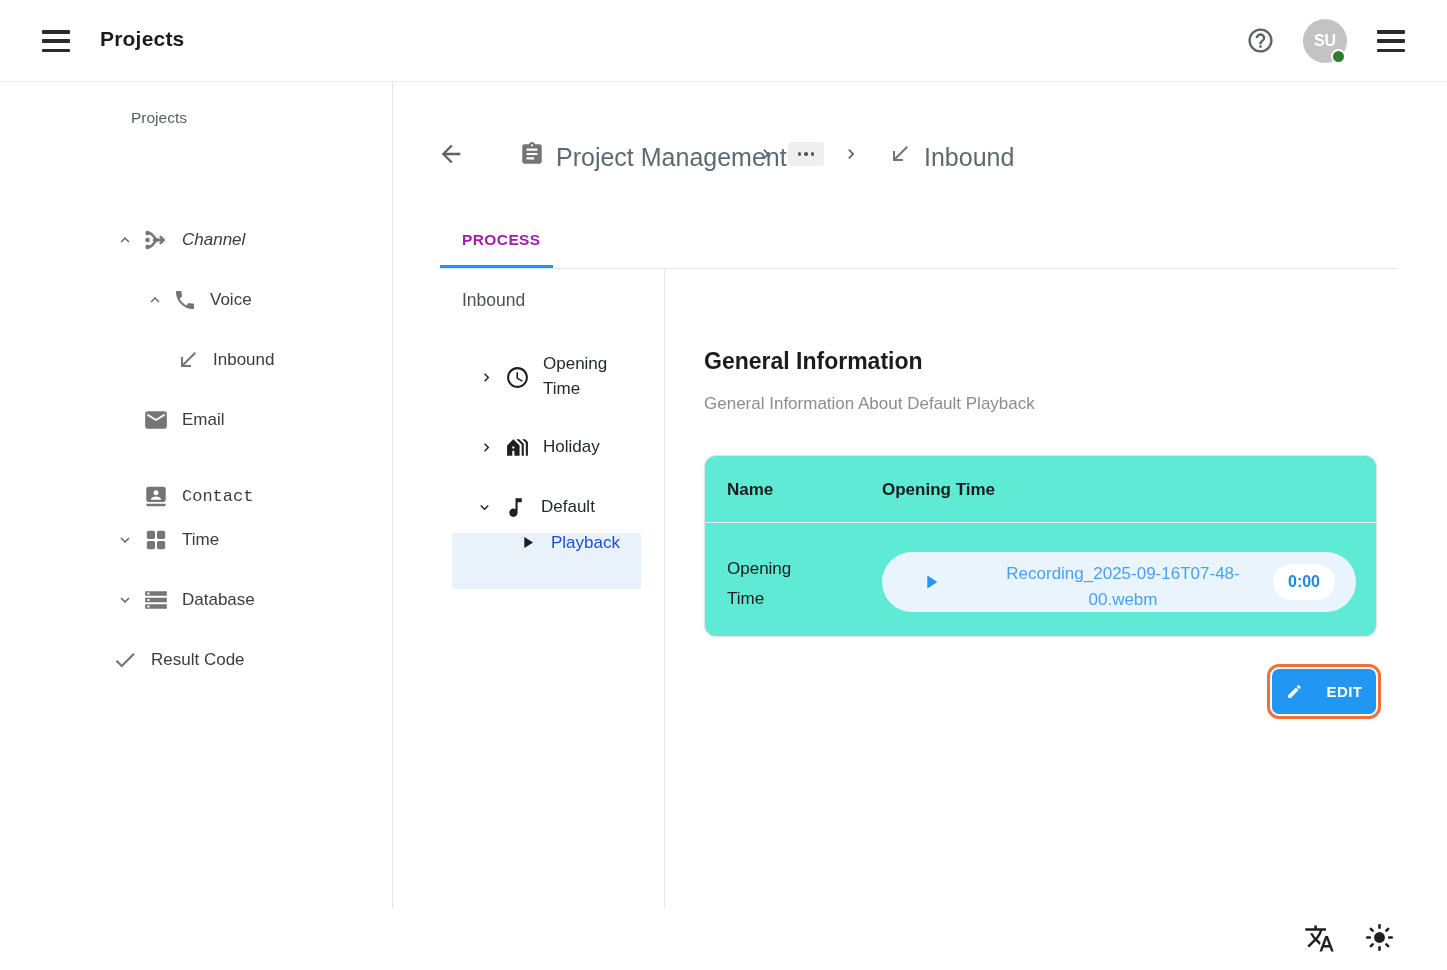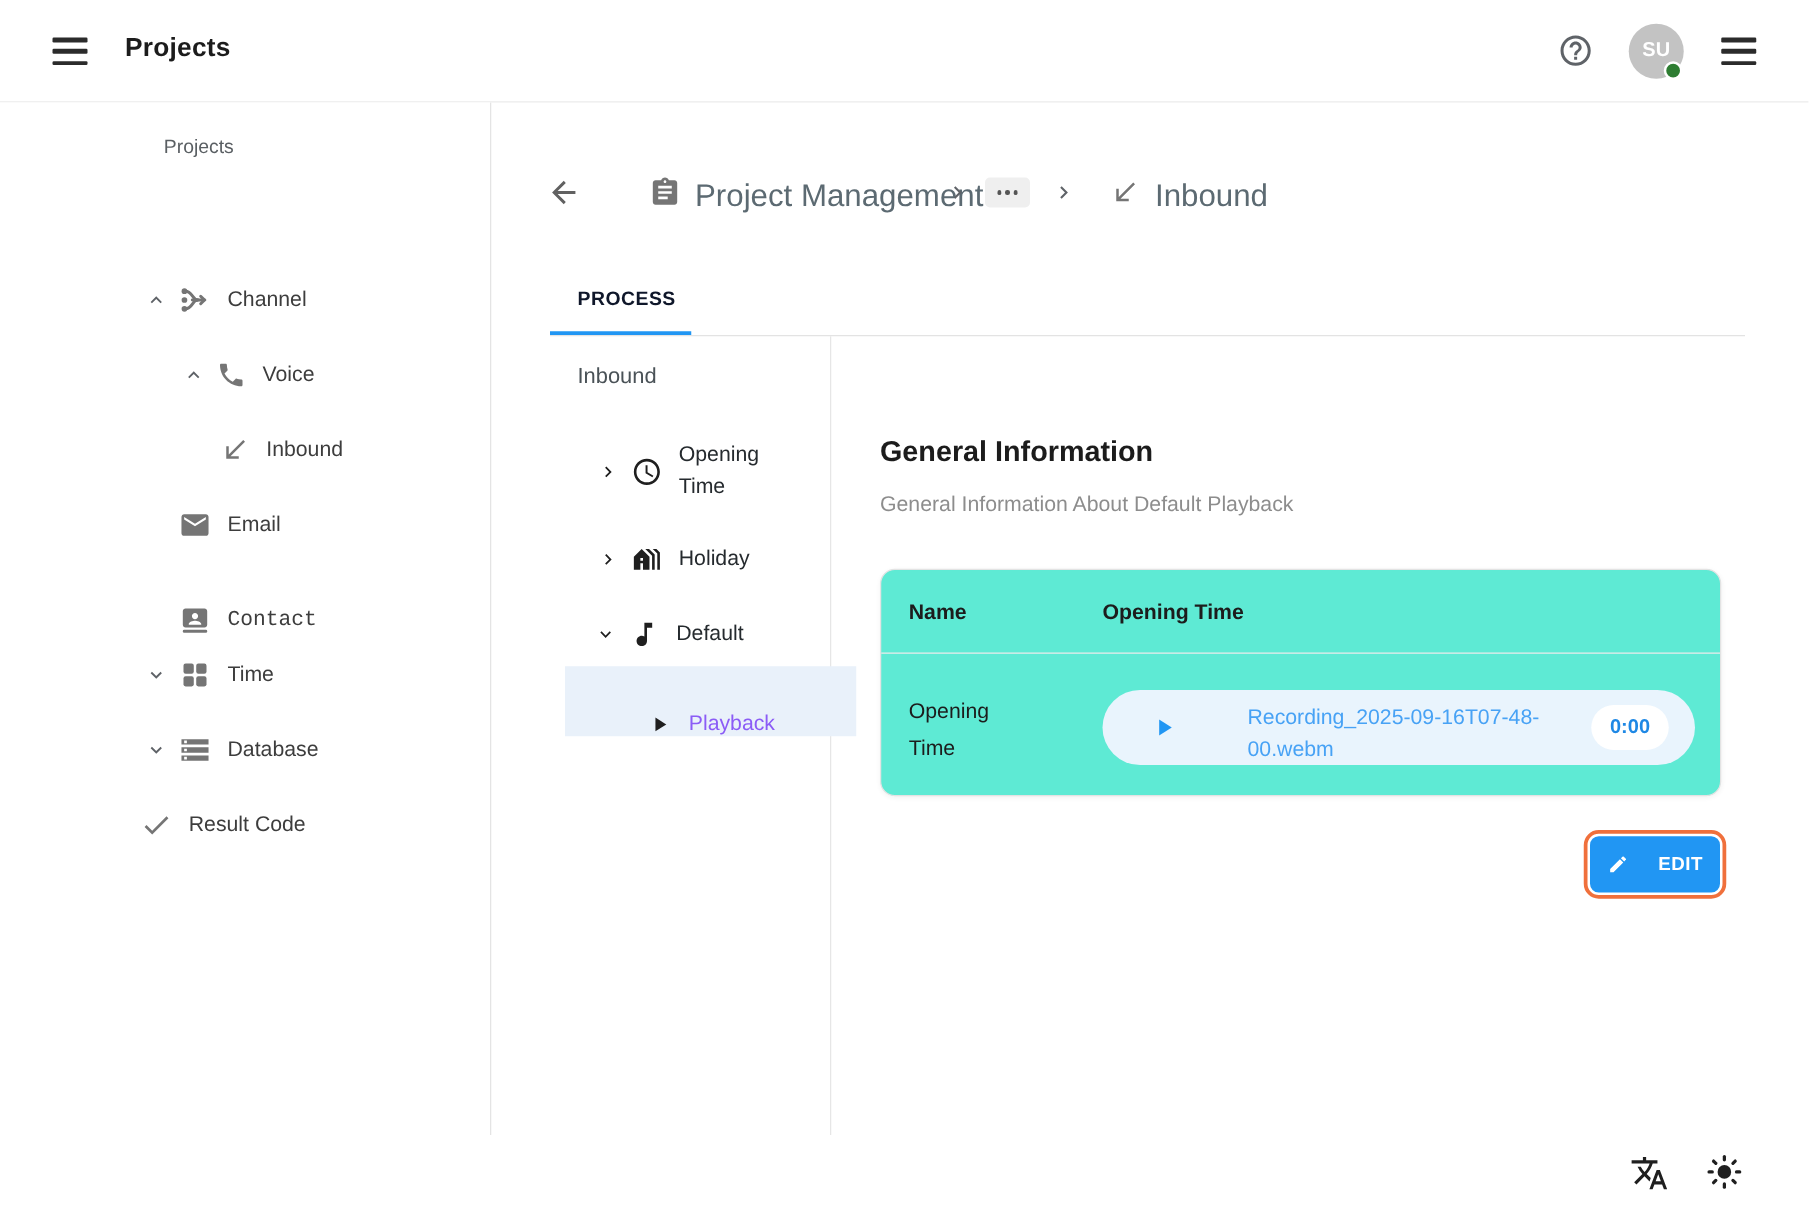--- a/index.html
+++ b/index.html
@@ -41,49 +41,49 @@
   
   .back-btn { position:absolute; left:437px; top:140px; width:28px; height:28px; color:#616161; cursor:pointer; }
   .bc-icon { position:absolute; color:#757575; }
   .bc-text { position:absolute; font-size:25px; color:#5c6a72; white-space:nowrap; cursor:pointer; }
   .bc-chev { position:absolute; width:20px; height:20px; color:#5f6368; }
   .bc-ellipsis { position:absolute; left:788px; top:142px; width:36px; height:24px; background:#efefef; border-radius:4px;
                  display:flex; align-items:center; justify-content:center; gap:3px; cursor:pointer; }
   .bc-ellipsis i { width:3.5px; height:3.5px; border-radius:50%; background:#555; }
 
   
-  .tab-process { position:absolute; left:462px; top:231px; font-size:15.5px; font-weight:600; letter-spacing:.4px; color:#0f172a; cursor:pointer; }
+  .tab-process { position:absolute; left:462px; top:231px; font-size:15.5px; font-weight:600; letter-spacing:.4px; color:#a21caf; cursor:pointer; }
   .tab-underline { position:absolute; left:440px; top:265px; width:113px; height:3px; background:#2196f3; }
   .tab-border { position:absolute; left:440px; top:268px; width:956px; height:1px; background:#e3e3e3; }
 
   
   .subnav-divider { position:absolute; left:664px; top:269px; width:1px; height:639px; background:#e6e6e6; }
   .subnav-header { position:absolute; left:462px; top:290px; font-size:17.5px; color:#4a5257; }
   .sn-row { position:absolute; display:flex; align-items:center; cursor:pointer; color:#252a2e; font-size:17px; }
   .sn-row .sw { width:17px; height:17px; color:#1f1f1f; margin-right:10px; flex:none; }
   .sn-row .si { width:25px; height:25px; color:#1f1f1f; margin-right:13px; flex:none; }
   .sn-label-wrap { width:80px; line-height:1.45; }
-  .sn-selected { position:absolute; left:452px; top:533px; width:233px; height:56px; background:#e9f1fa;
-                 display:flex; align-items:flex-end; padding-left:66px; cursor:pointer; font-size:17px; color:#8b5cf6; }
+  .sn-selected { position:absolute; left:452px; top:533px; width:189px; height:56px; background:#e9f1fa;
+                 display:flex; align-items:flex-start; padding-left:66px; cursor:pointer; font-size:17px; color:#1d4ed8; }
   .sn-selected .pi { width:19px; height:19px; color:#1f1f1f; margin-right:14px; flex:none; }
 
   
   .page-heading { position:absolute; left:704px; top:348px; font-size:23px; font-weight:700; color:#1c1c1c; }
   .page-subheading { position:absolute; left:704px; top:394px; font-size:17px; color:#8d8d8d; }
 
   .info-card { position:absolute; left:704px; top:455px; width:673px; height:182px; background:#5eead4;
                border:1px solid #e3e3e3; border-radius:12px; box-shadow:0 1px 4px rgba(0,0,0,.05); }
   .col-h { position:absolute; top:24px; font-size:17px; font-weight:700; color:#1c1c1c; }
   .col-h.c1 { left:22px; } .col-h.c2 { left:177px; }
   .card-divider { position:absolute; left:0; top:66px; width:100%; height:1px; background:#ececec; }
   .row-name { position:absolute; left:22px; top:98px; width:95px; font-size:17px; color:#1c1c1c; line-height:1.75; }
 
   .audio-pill { position:absolute; left:177px; top:96px; width:474px; height:60px; background:#e9f4fd; border-radius:30px; }
   .audio-play { position:absolute; left:38px; top:19px; width:22px; height:22px; color:#2196f3; cursor:pointer; }
-  .audio-file { position:absolute; left:116px; top:9px; width:250px; text-align:left; font-size:17px; color:#47a2f5;
+  .audio-file { position:absolute; left:116px; top:9px; width:250px; text-align:center; font-size:17px; color:#47a2f5;
                 line-height:1.55; overflow-wrap:break-word; cursor:pointer; }
   .audio-time { position:absolute; left:391px; top:12px; width:62px; height:36px; background:#ffffff; border-radius:18px;
                 display:flex; align-items:center; justify-content:center; font-size:16px; font-weight:700; color:#1e88e5; }
 
   .edit-ring { position:absolute; left:1267px; top:664px; width:114px; height:55px; border:3px solid #f0703c;
                border-radius:12px; background:#fff; padding:2px; cursor:pointer; }
   .edit-btn { width:100%; height:100%; background:#2196f3; border-radius:7px; display:flex; align-items:center;
               justify-content:center; gap:24px; color:#ffffff; font-size:15px; font-weight:700; letter-spacing:.4px; }
   .edit-btn svg { width:17px; height:17px; }
 
@@ -156,21 +156,21 @@
     <svg viewBox="0 0 24 24" fill="currentColor">
         <path d="M21 2H3c-1.1 0-2 .9-2 2v12c0 1.1.9 2 2 2h7v2H8v2h8v-2h-2v-2h7c1.1 0 2-.9 2-2V4c0-1.1-.9-2-2-2zm0 14H3V4h18v12z"></path>
       </svg>
   </div>
 
   <div class="sidebar"></div>
 
   <div class="tree-section">Projects</div>
 
 
-  <div class="tree-row" style="left:116px; top:222px;">
+  <div class="tree-row" style="left:116px; top:222px;font-style:italic;">
     <svg class="tw" viewBox="0 0 24 24" fill="currentColor">
         <path d="M7.41 15.41 12 10.83l4.59 4.58L18 14l-6-6-6 6z"></path>
       </svg>
     <svg class="ti" viewBox="0 0 24 24">
       <g stroke="currentColor" fill="none" stroke-width="2.2" stroke-linecap="round">
         <path d="M5 5.5c5 0 5 6.5 9 6.5"></path>
           <path d="M5 18.5c5 0 5-6.5 9-6.5"></path>
           <line x1="10" y1="12" x2="19" y2="12"></line>
           <path d="M16.2 9.2 19 12l-2.8 2.8"></path>
       </g>

